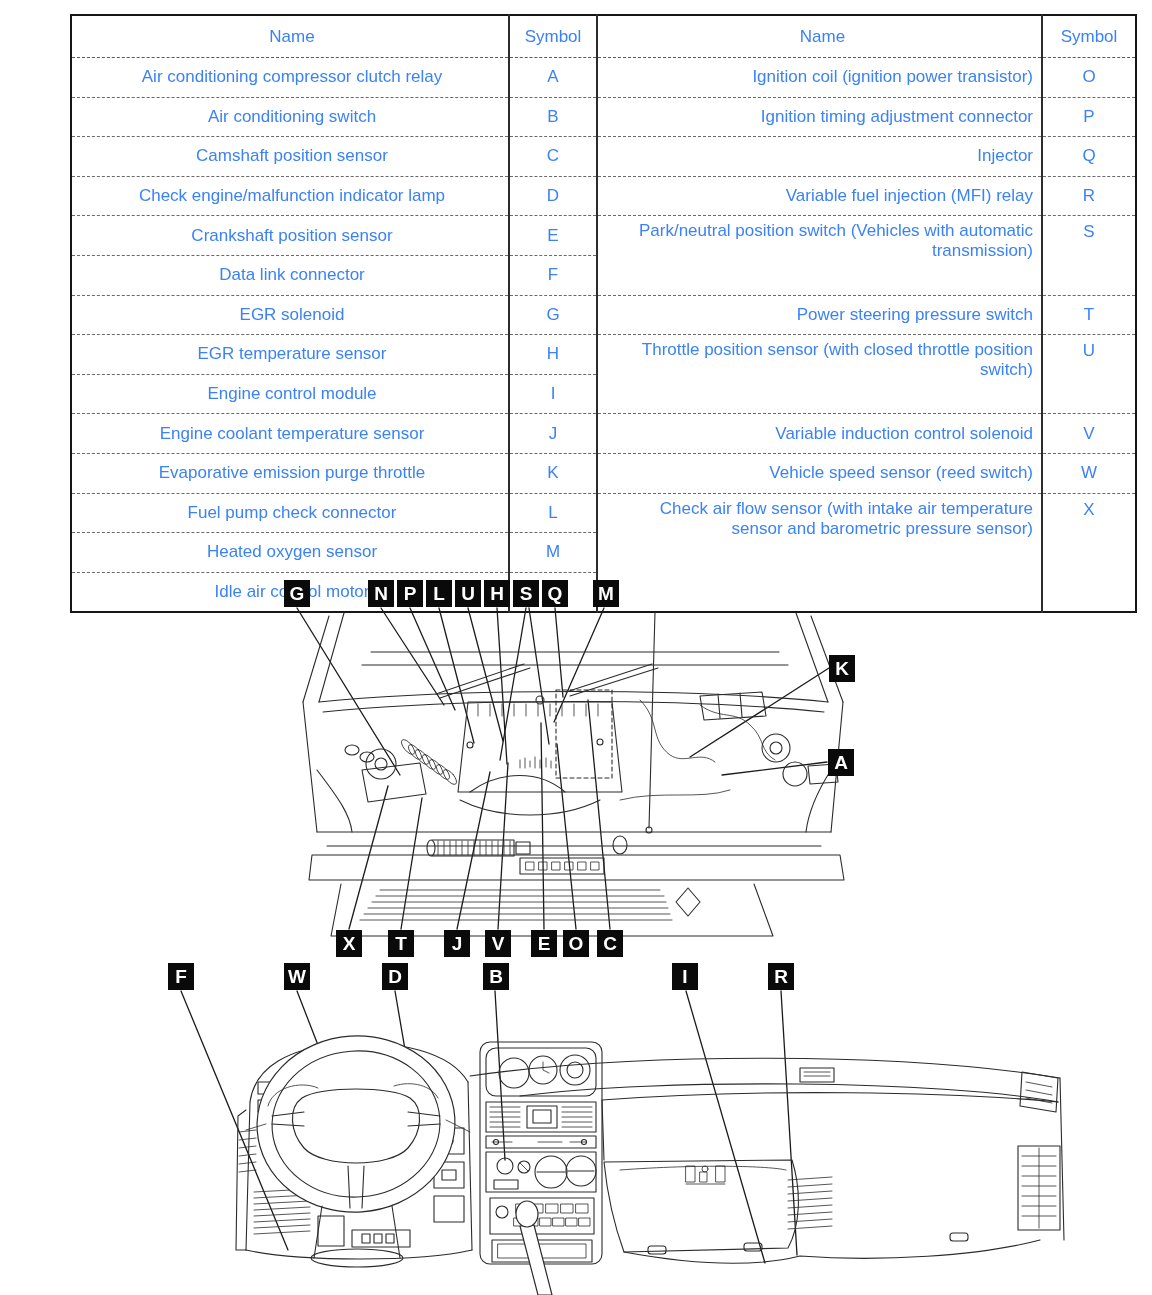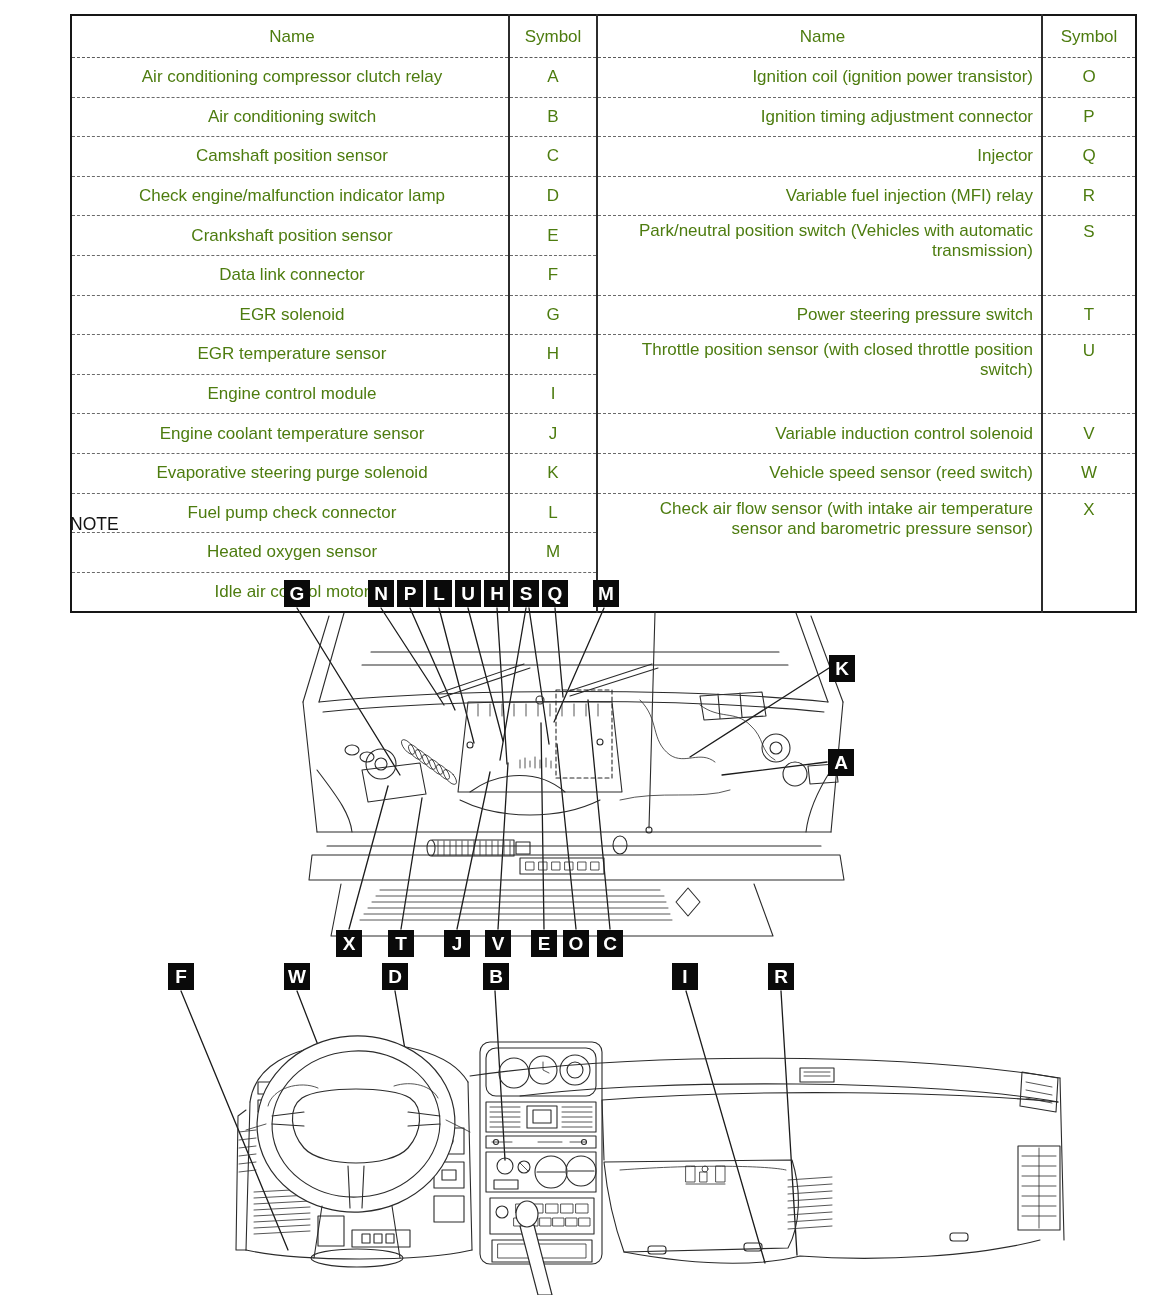--- a/index.html
+++ b/index.html
@@ -1,21 +1,21 @@
 <!DOCTYPE html>
 <html><head>
 <meta charset="utf-8">
 <style>
   html,body{margin:0;padding:0;background:#ffffff;}
   body{width:1152px;height:1295px;position:relative;font-family:"Liberation Sans",sans-serif;color:#141414;overflow:hidden;}
 
   
   .tbl-wrap{position:absolute;left:70px;top:14px;width:1011px;}
   table.tbl{border-collapse:collapse;table-layout:fixed;width:1011px;background:#fff;}
-  table.tbl td,table.tbl th{font-size:17px;font-weight:normal;color:#4d7c0f;overflow:hidden;}
+  table.tbl td,table.tbl th{font-size:17px;font-weight:normal;color:#3b82f6;overflow:hidden;}
   table.tbl{border:2.5px solid #161616;}
   .c-name{width:416px;text-align:center;padding:3px 8px 3px 12px;}
   .c-sym{width:84px;text-align:center;}
   .c-name2{width:421px;text-align:right;padding:3px 8px 3px 14px;}
   .c-sym2{width:90px;text-align:center;}
   td.vline,th.vline{border-left:2px solid #2c2c2c;}
   tr.hdr th{height:35px;text-align:center;border-bottom:1px dashed #5a5a5a;}
   tr.row td{height:32.6px;border-top:1px dashed #6a6a6a;}
   tr.row td.vt{vertical-align:top;padding-top:5px;}
   td.sym-vt{vertical-align:top;padding-top:6px;}
@@ -100,21 +100,21 @@
       <td class="c-name">Engine control module</td>
       <td class="c-sym vline">I</td>
     </tr>
     <tr class="row">
       <td class="c-name">Engine coolant temperature sensor</td>
       <td class="c-sym vline">J</td>
       <td class="c-name2 vline">Variable induction control solenoid</td>
       <td class="c-sym2 vline">V</td>
     </tr>
     <tr class="row">
-      <td class="c-name">Evaporative steering purge solenoid</td>
+      <td class="c-name">Evaporative emission purge throttle</td>
       <td class="c-sym vline">K</td>
       <td class="c-name2 vline">Vehicle speed sensor (reed switch)</td>
       <td class="c-sym2 vline">W</td>
     </tr>
     <tr class="row">
       <td class="c-name">Fuel pump check connector</td>
       <td class="c-sym vline">L</td>
       <td class="c-name2 vline vt" rowspan="3">Check air flow sensor (with intake air temperature sensor and barometric pressure sensor)</td>
       <td class="c-sym2 vline sym-vt" rowspan="3">X</td>
     </tr>
@@ -124,21 +124,20 @@
     </tr>
     <tr class="row">
       <td class="c-name">Idle air control motor</td>
       <td class="c-sym vline">N</td>
     </tr>
   </tbody>
     </table>
 </div>
 
 <div class="note">
-  <div class="h">NOTE</div>
 </div>
 
 <svg id="art" width="1152" height="1295" viewBox="0 0 1152 1295">
 
   <g class="leader">
     <path d="M297,608 L400,775"></path>
     <path d="M381,608 L444,705"></path>
     <path d="M410,608 L455,710"></path>
     <path d="M439,608 L474,743"></path>
     <path d="M468,608 L503,741"></path>

